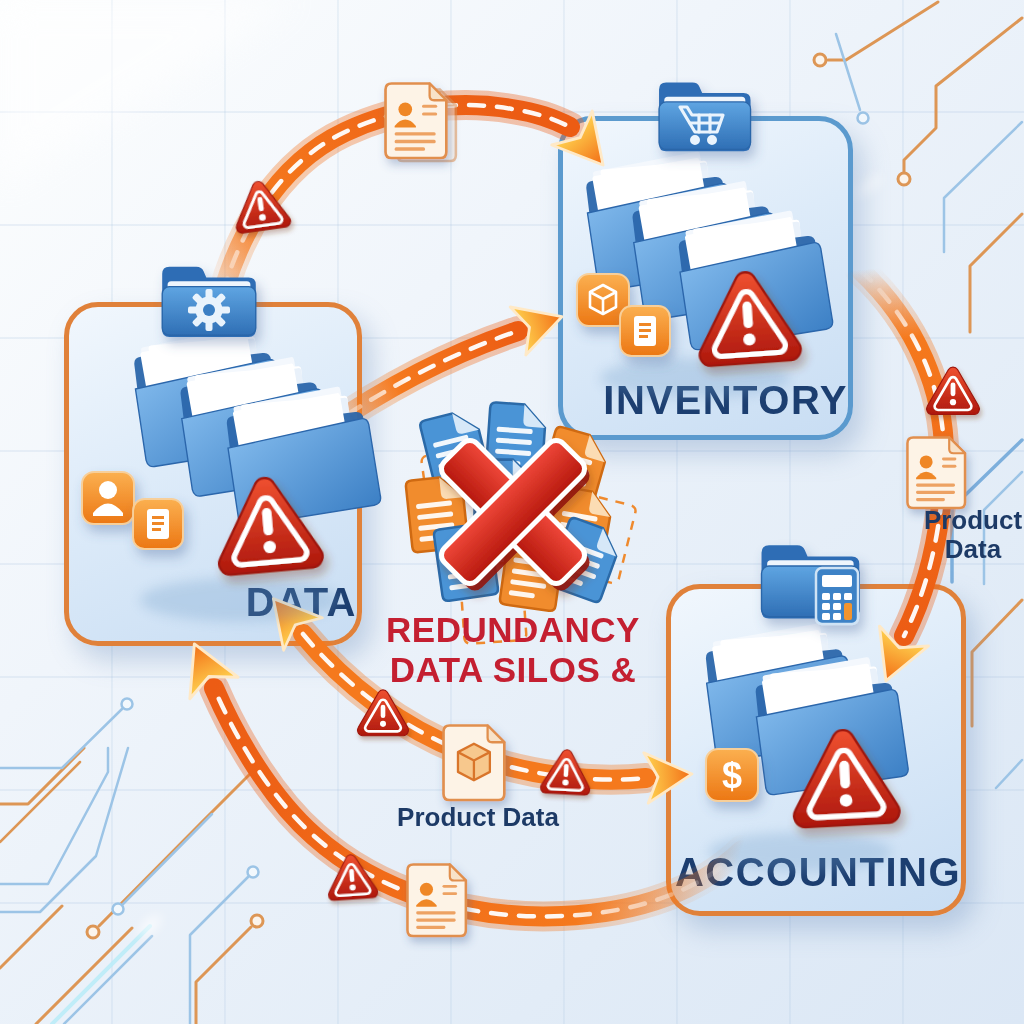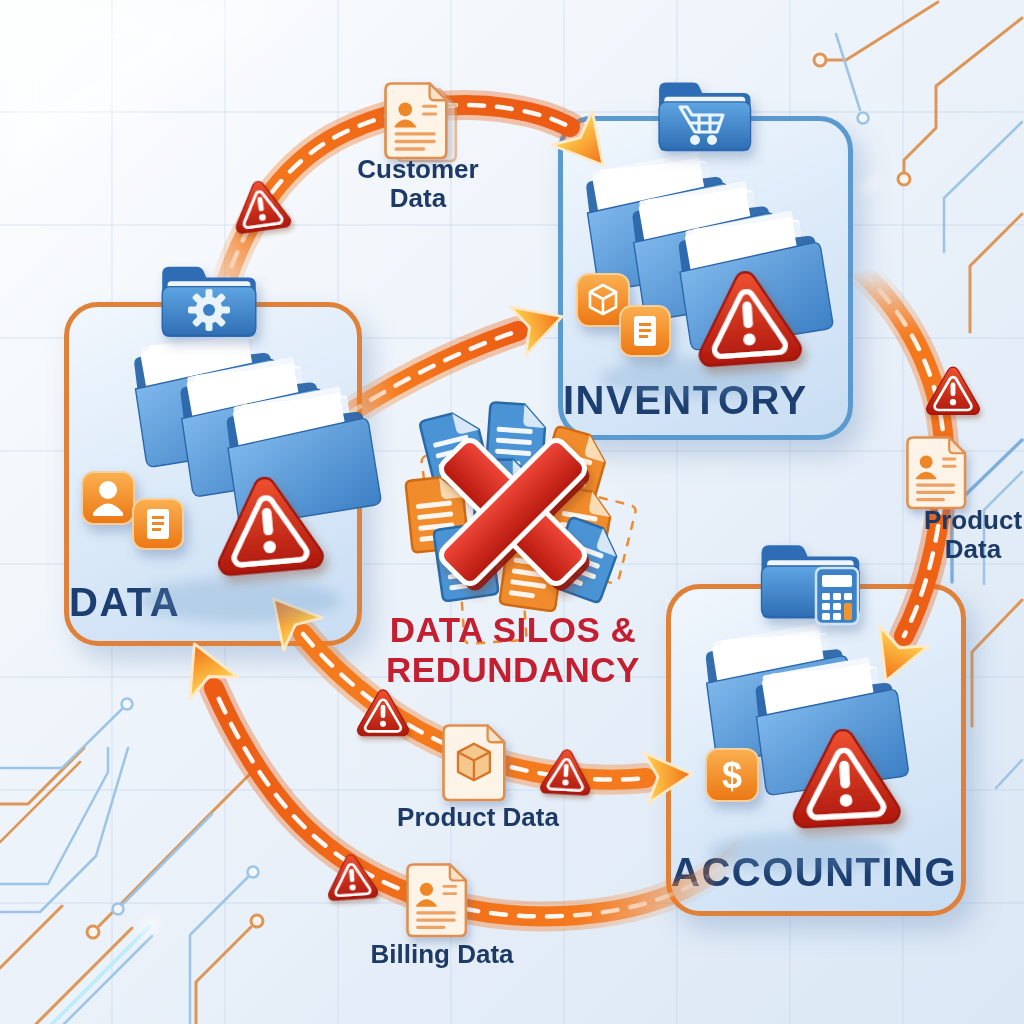--- a/index.html
+++ b/index.html
@@ -6,21 +6,21 @@
   #stage{position:relative;width:1024px;height:1024px;overflow:hidden;
     background:linear-gradient(135deg,#fdfefe 0%,#f0f5fb 35%,#e2ecf7 75%,#dbe7f5 100%);
     font-family:"Liberation Sans",sans-serif;}
   .layer{position:absolute;left:0;top:0;width:1024px;height:1024px;}
   .art{pointer-events:none;}
   .dept-box{position:absolute;box-sizing:border-box;border-radius:34px;
     background:linear-gradient(155deg,#f1f7fd 0%,#ddebf9 45%,#c8ddf3 100%);
     box-shadow:10px 14px 26px rgba(108,143,188,.35);}
   .border-orange{border:5px solid #e0813a;}
   .border-blue{border:5px solid #5b9ace;}
-  .dept-label{position:absolute;left:0;right:0;text-align:left;
+  .dept-label{position:absolute;left:0;right:0;text-align:right;
     font-weight:bold;font-size:40px;color:#1c3e70;letter-spacing:1.5px;}
   .flow-label{position:absolute;text-align:center;font-weight:bold;
     font-size:26px;line-height:1.12;color:#1d3a66;}
   .center-title{position:absolute;left:318px;top:610px;width:390px;text-align:center;
     font-weight:bold;font-size:35px;line-height:1.14;color:#c41f31;letter-spacing:.5px;}
 </style>
 </head>
 <body>
 
 <div id="stage">
@@ -421,23 +421,21 @@
       <use href="#tri" transform="translate(268,527) scale(1.18) rotate(-5)" filter="url(#ds)"></use>
       <use href="#tri" transform="translate(748,320) scale(1.15) rotate(-4)" filter="url(#ds)"></use>
       <use href="#tri" transform="translate(845,780) scale(1.2) rotate(-3)" filter="url(#ds)"></use>
       <use href="#tri" transform="translate(953,392) scale(0.6)" filter="url(#ds)"></use>
       <use href="#tri" transform="translate(383,714) scale(0.58)" filter="url(#ds)"></use>
       <use href="#tri" transform="translate(566,773) scale(0.56) rotate(3)" filter="url(#ds)"></use>
       <use href="#tri" transform="translate(352,878) scale(0.56) rotate(-4)" filter="url(#ds)"></use>
     </g>
   </svg>
 
-  <div class="flow-label" style="left:352px;top:155px;width:132px;">Customer Data</div>
   <div class="flow-label" style="left:918px;top:506px;width:110px;">Product Data</div>
   <div class="flow-label" style="left:378px;top:803px;width:200px;">Product Data</div>
-  <div class="flow-label" style="left:342px;top:940px;width:200px;">Billing Data</div>
 
   <div class="center-title">
+    <div>REDUNDANCY</div>
     <div>DATA SILOS &amp;</div>
-    <div>REDUNDANCY</div>
   </div>
 
 </div>
 
 </body></html>

